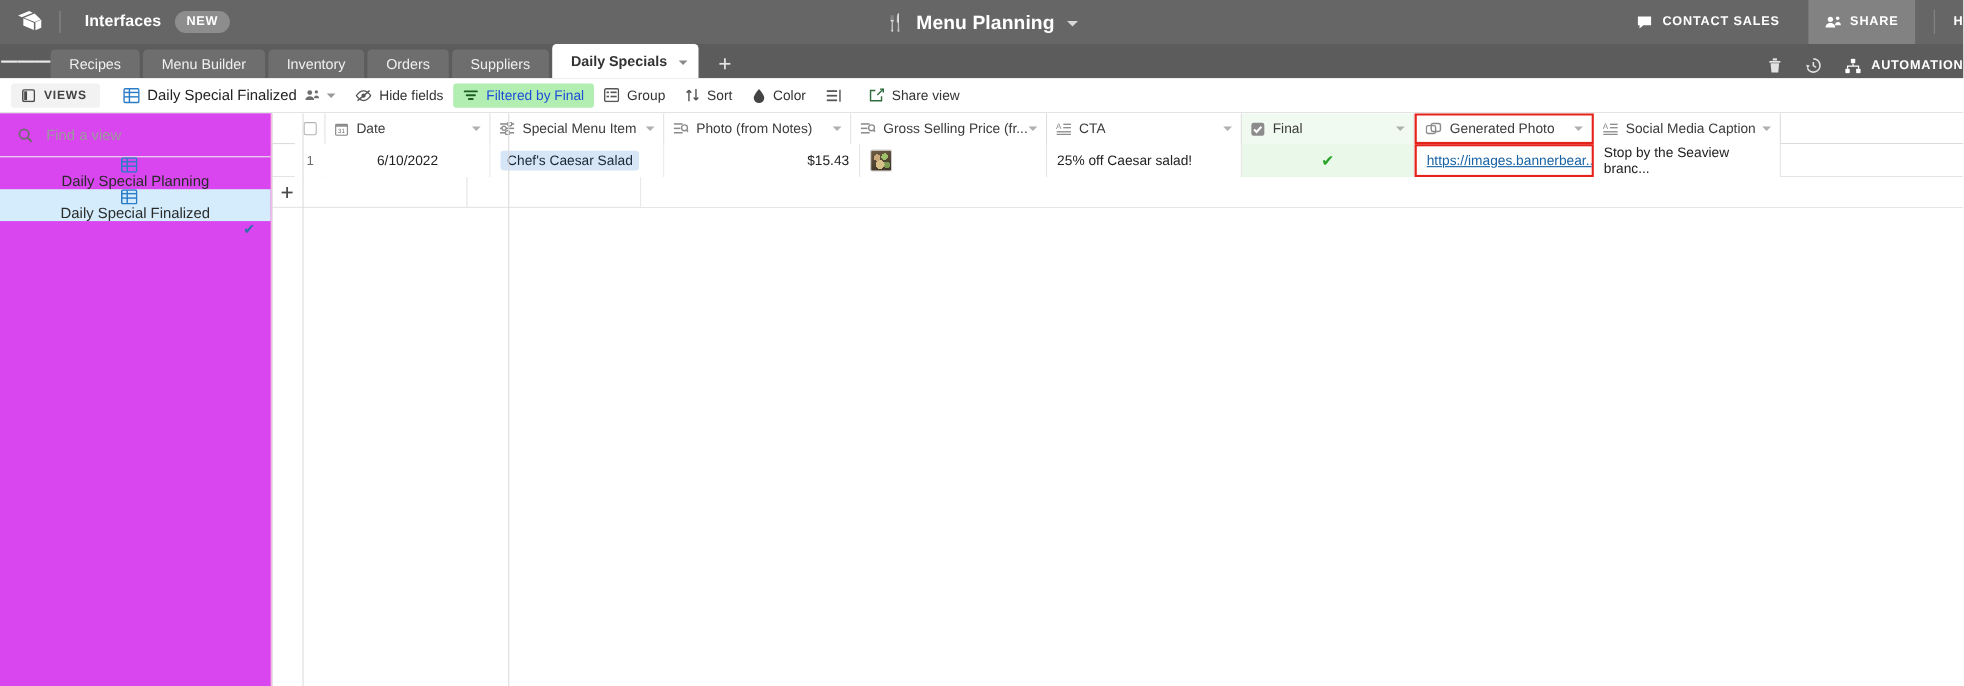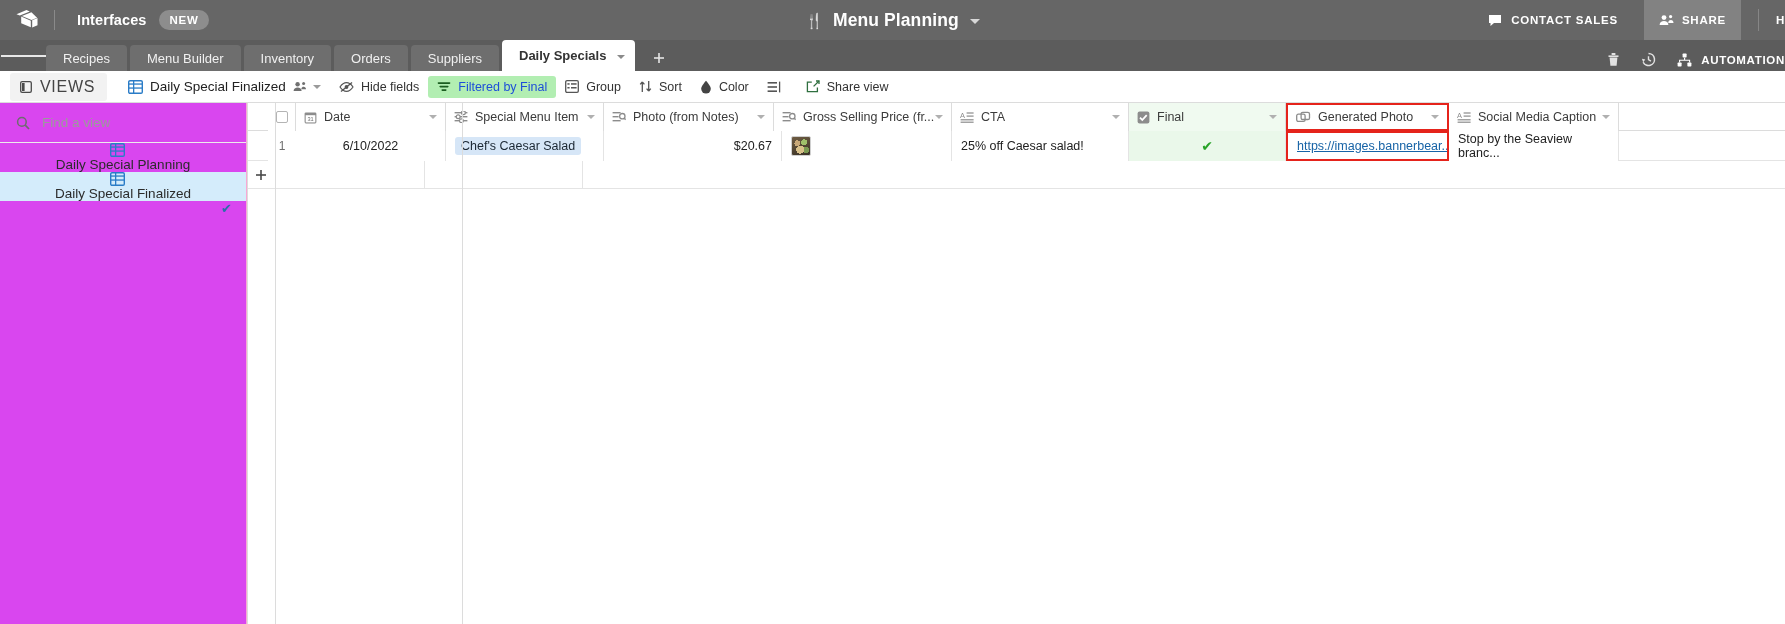--- a/index.html
+++ b/index.html
@@ -107,21 +107,21 @@
   .toolbar {
     height: 32px; background: #ffffff;
     border-bottom: 1px solid #dcdcdc;
     display: flex; align-items: center; padding-left: 10px;
   }
   .views-btn {
     display: flex; align-items: center; background: #f2f2f2;
     border-radius: 3px; padding: 5px 12px 5px 10px; margin-right: 12px;
   }
   .views-btn .vico { margin-right: 8px; display: flex; }
-  .views-btn .vtxt { font-size: 16px; font-weight: normal; letter-spacing: .7px; color: #444444; }
+  .views-btn .vtxt { font-size: 11px; font-weight: bold; letter-spacing: .7px; color: #444444; }
   .tb-item {
     display: flex; align-items: center; padding: 4px 9px;
     font-size: 12.5px; color: #333333; border-radius: 3px; white-space: nowrap;
   }
   .tb-item .tico { margin-right: 7px; display: flex; align-items: center; }
   .viewname { font-size: 13.5px; color: #222222; margin-right: 7px; }
   .collab-ico { margin-right: 6px; display: flex; }
   .sm-caret {
     width: 0; height: 0;
     border-left: 4px solid transparent; border-right: 4px solid transparent;
@@ -593,21 +593,21 @@
 
       <div class="blank-fill"></div>
     </div>
 
     <div class="grid-row data-row">
       <div class="rownum">1</div>
       <div class="cell" style="width:150px;flex:0 0 150px;justify-content:center">6/10/2022</div>
       <div class="cell" style="width:158px;flex:0 0 158px">
         <span class="chip">Chef's Caesar Salad</span>
       </div>
-      <div class="cell num" style="width:178px;flex:0 0 178px">$20.67</div>
+      <div class="cell num" style="width:178px;flex:0 0 178px">$15.43</div>
       <div class="cell" style="width:170px;flex:0 0 170px">
         <span class="thumb"></span>
       </div>
       <div class="cell" style="width:177px;flex:0 0 177px">25% off Caesar salad!</div>
       <div class="cell greenbg" style="width:157px;flex:0 0 157px">
         <span class="tick">✔</span>
       </div>
       <div class="cell redmark" style="width:163px;flex:0 0 163px">
         <span class="link">https://images.bannerbear....</span>
       </div>

